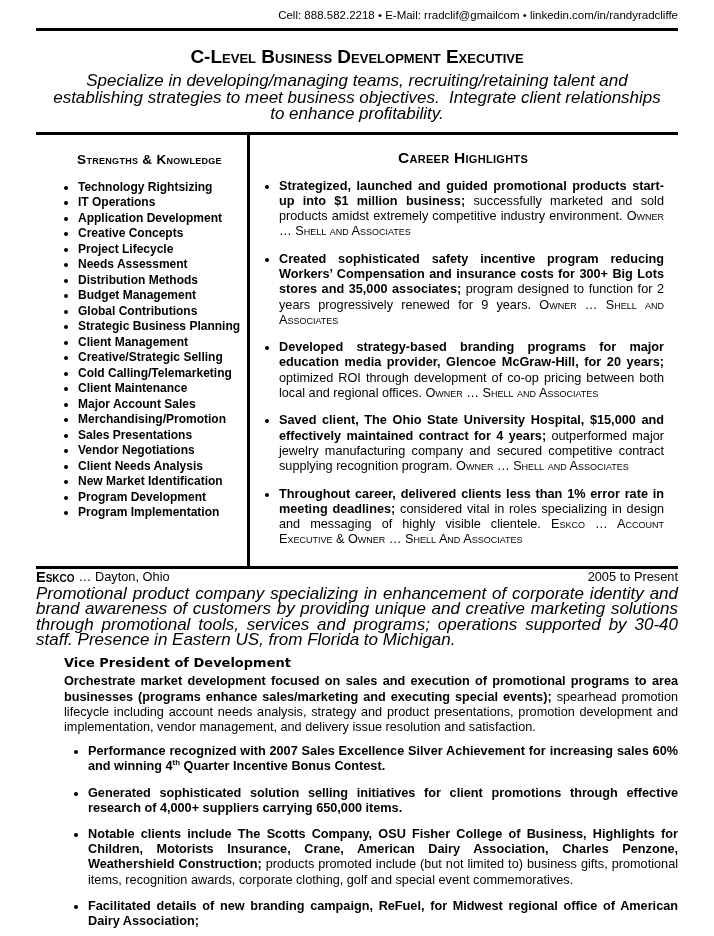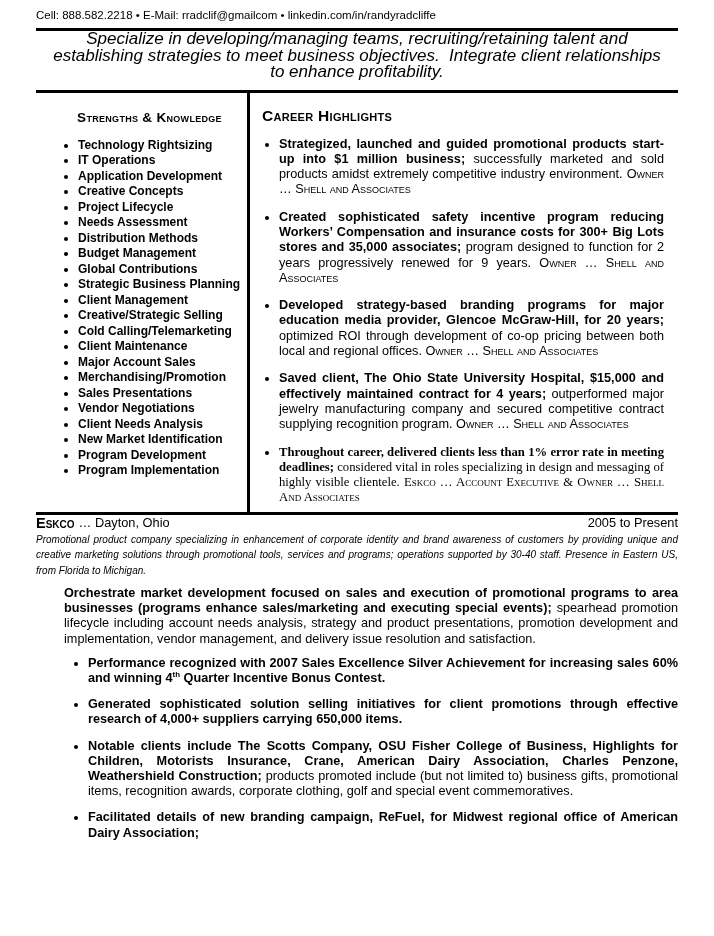--- a/index.html
+++ b/index.html
@@ -16,21 +16,21 @@
   .name {
     text-align: center;
     font-size: 25px;
     line-height: 30px;
     font-weight: bold;
     font-variant: small-caps;
     letter-spacing: 0.5px;
     margin: 2px 0 4px 0;
   }
   .contact {
-    text-align: left;
+    text-align: right;
     font-size: 11.5px;
     line-height: 14px;
     margin-bottom: 6px;
   }
   .rule { height: 3px; background: #000; }
 
   .headline {
     text-align: center;
     font-size: 19px;
     line-height: 22px;
@@ -72,30 +72,31 @@
     line-height: 15.5px;
     font-weight: bold;
     white-space: nowrap;
   }
 
   .col-heading-right {
     font-size: 15.5px;
     font-weight: bold;
     font-variant: small-caps;
     letter-spacing: 0.3px;
+    text-align: center;
     margin: 4px 0 12px 0;
   }
   .career-list { list-style: disc; padding-left: 17px; }
   .career-list li {
     font-size: 12.7px;
     line-height: 15.3px;
     text-align: justify;
     margin-bottom: 12px;
   }
-  .career-list li:last-child { margin-bottom: 0; font-family: Liberation Serif, serif; }
+  .career-list li:last-child { margin-bottom: 12px; }
 
   .b { font-weight: bold; }
   .sc { font-variant: small-caps; }
 
   
   .exp-heading {
     text-align: center;
     font-size: 15.5px;
     line-height: 19px;
     font-weight: bold;
@@ -111,21 +112,21 @@
   }
   .company {
     font-weight: bold;
     font-variant: small-caps;
     font-size: 14.5px;
   }
   .company-loc { margin-left: 4px; }
   .dates { margin-left: auto; }
   .company-desc {
     font-style: italic;
-    font-size: 10px;
+    font-size: 17px;
     line-height: 15.4px;
     text-align: justify;
     margin: 1px 0 8px 0;
   }
   .role { padding-left: 28px; }
   .role-title {
     font-family: "DejaVu Sans", sans-serif;
     font-size: 13px;
     line-height: 16px;
     font-weight: bold;
@@ -147,20 +148,21 @@
   .exp-list li:last-child { margin-bottom: 0; }
   sup { font-size: 0.62em; vertical-align: super; line-height: 0; }
 </style>
 </head>
 <body>
 
 <div class="page">
 
   <div class="contact">Cell: 888.582.2218 • E-Mail: rradclif@gmailcom • linkedin.com/in/randyradcliffe</div>
   <div class="rule"></div>
+  <div class="headline">C-Level Business Development Executive</div>
   <div class="tagline">Specialize in developing/managing teams, recruiting/retaining talent and establishing strategies to meet business objectives.  Integrate client relationships to enhance profitability.</div>
   <div class="rule"></div>
 
   <div class="columns">
 
     <div class="col-left">
       <div class="col-heading-left">Strengths &amp; Knowledge</div>
       <ul class="strengths-list">
         <li>Technology Rightsizing</li>
         <li>IT Operations</li>
@@ -227,20 +229,21 @@
 
     <div class="company-line">
       <span class="company">Eskco</span>
       <span class="company-loc">… Dayton, Ohio</span>
       <span class="dates">2005 to Present</span>
     </div>
 
     <div class="company-desc">Promotional product company specializing in enhancement of corporate identity and brand awareness of customers by providing unique and creative marketing solutions through promotional tools, services and programs; operations supported by 30-40 staff. Presence in Eastern US, from Florida to Michigan.</div>
 
     <div class="role">
+      <div class="role-title">Vice President of Development</div>
       <div class="role-summary">
         <span class="b">Orchestrate market development focused on sales and execution of promotional programs to area businesses (programs enhance sales/marketing and executing special events);</span>
         <span>spearhead promotion lifecycle including account needs analysis, strategy and product presentations, promotion development and implementation, vendor management, and delivery issue resolution and satisfaction.</span>
       </div>
 
       <ul class="exp-list">
         <li><span class="b">Performance recognized with 2007 Sales Excellence Silver Achievement for increasing sales 60% and winning 4</span><sup class="b">th</sup><span class="b"> Quarter Incentive Bonus Contest.</span> <span></span></li>
         <li><span class="b">Generated sophisticated solution selling initiatives for client promotions through effective research of 4,000+ suppliers carrying 650,000 items.</span><sup class="b"></sup><span class="b"></span> <span></span></li>
         <li><span class="b">Notable clients include The Scotts Company, OSU Fisher College of Business, Highlights for Children, Motorists Insurance, Crane, American Dairy Association, Charles Penzone, Weathershield Construction;</span><sup class="b"></sup><span class="b"></span> <span>products promoted include (but not limited to) business gifts, promotional items, recognition awards, corporate clothing, golf and special event commemoratives.</span></li>
         <li><span class="b">Facilitated details of new branding campaign, ReFuel, for Midwest regional office of American Dairy Association;</span><sup class="b"></sup><span class="b"></span> </li>

